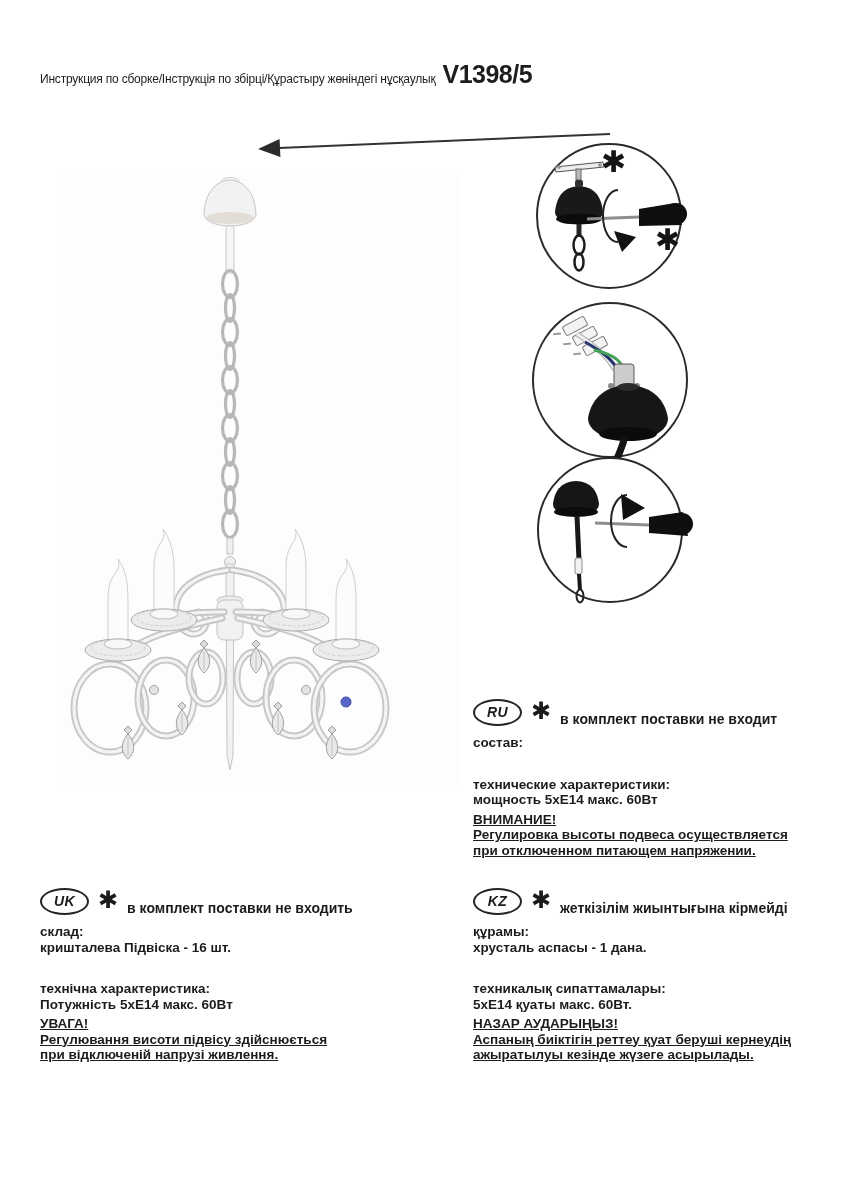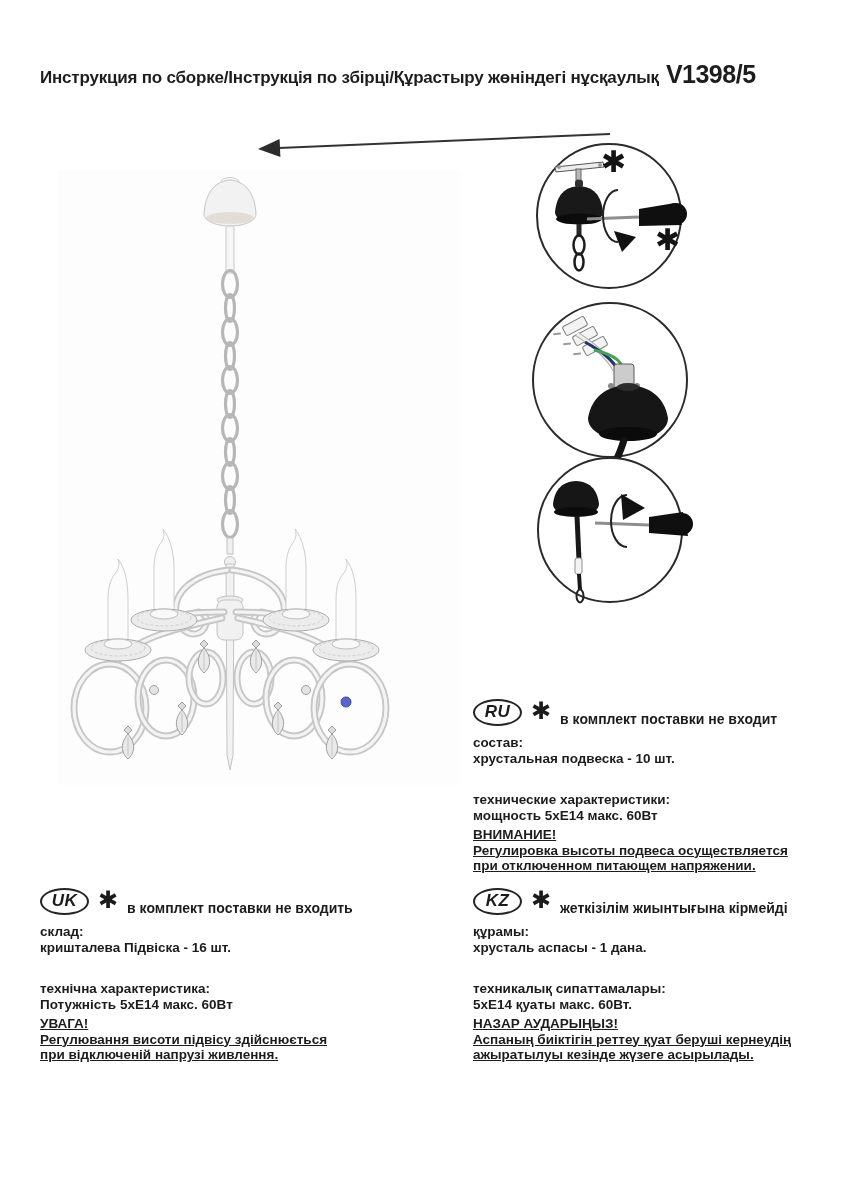--- a/index.html
+++ b/index.html
@@ -3,29 +3,29 @@
 <meta charset="utf-8">
 <style>
   html,body{margin:0;padding:0;}
   body{
     width:848px;height:1200px;position:relative;background:#ffffff;
     font-family:"Liberation Sans","DejaVu Sans",sans-serif;color:#1d1d1d;
     overflow:hidden;
   }
   .abs{position:absolute;}
   .title-wrap{display:flex;align-items:baseline;gap:7px;white-space:nowrap;}
-  .title-main{font-weight:bold;font-size:17px;letter-spacing:-0.2px;}
+  .title-main{font-weight:normal;font-size:12px;letter-spacing:-0.2px;}
   .title-model{font-weight:bold;font-size:25px;letter-spacing:-0.5px;}
   .section{position:absolute;}
   .sec-header{display:flex;align-items:center;gap:9px;height:30px;}
   .badge{
     box-sizing:border-box;min-width:49px;height:27px;padding:0 7px;
     border:2.5px solid #242424;border-radius:50%;
     display:inline-flex;align-items:center;justify-content:center;
-    font-weight:bold;font-style:italic;font-size:17px;letter-spacing:0.5px;color:#1b1b1b;
+    font-weight:bold;font-style:italic;font-size:14px;letter-spacing:0.5px;color:#1b1b1b;
   }
   .star{font-size:24px;font-weight:bold;line-height:1;color:#1b1b1b;transform:translateY(-1px);}
   .note{font-weight:bold;font-size:14px;color:#1c1c1c;margin-top:14px;}
   .para{margin:0;}
   .p1{margin-top:8px;}
   .p2{margin-top:26px;}
   .p3{margin-top:4px;text-decoration:underline;}
   .line{font-weight:bold;font-size:13.5px;line-height:15.5px;color:#1c1c1c;white-space:nowrap;}
   svg text.star-svg{font-family:"DejaVu Sans","Liberation Sans",sans-serif;font-weight:bold;font-size:30px;fill:#141414;}
   .arm{fill:none;stroke:#c7c7c7;stroke-width:7;stroke-linecap:round;}
@@ -239,21 +239,20 @@
 </svg>
 
 <div class="section" style="left:473px;top:697px;width:372px;">
   <div class="sec-header">
     <span class="badge">RU</span>
     <span class="star">✱</span>
     <span class="note">в комплект поставки не входит</span>
   </div>
   <div class="para p1">
     <div class="line">состав:</div>
-    <div class="line">хрустальная подвеска - 10 шт.</div>
   </div>
   <div class="para p2">
     <div class="line">технические характеристики:</div>
     <div class="line">мощность 5хЕ14 макс. 60Вт</div>
   </div>
   <div class="para p3">
     <div class="line">ВНИМАНИЕ!</div>
     <div class="line">Регулировка высоты подвеса осуществляется</div>
     <div class="line">при отключенном питающем напряжении.</div>
   </div>

